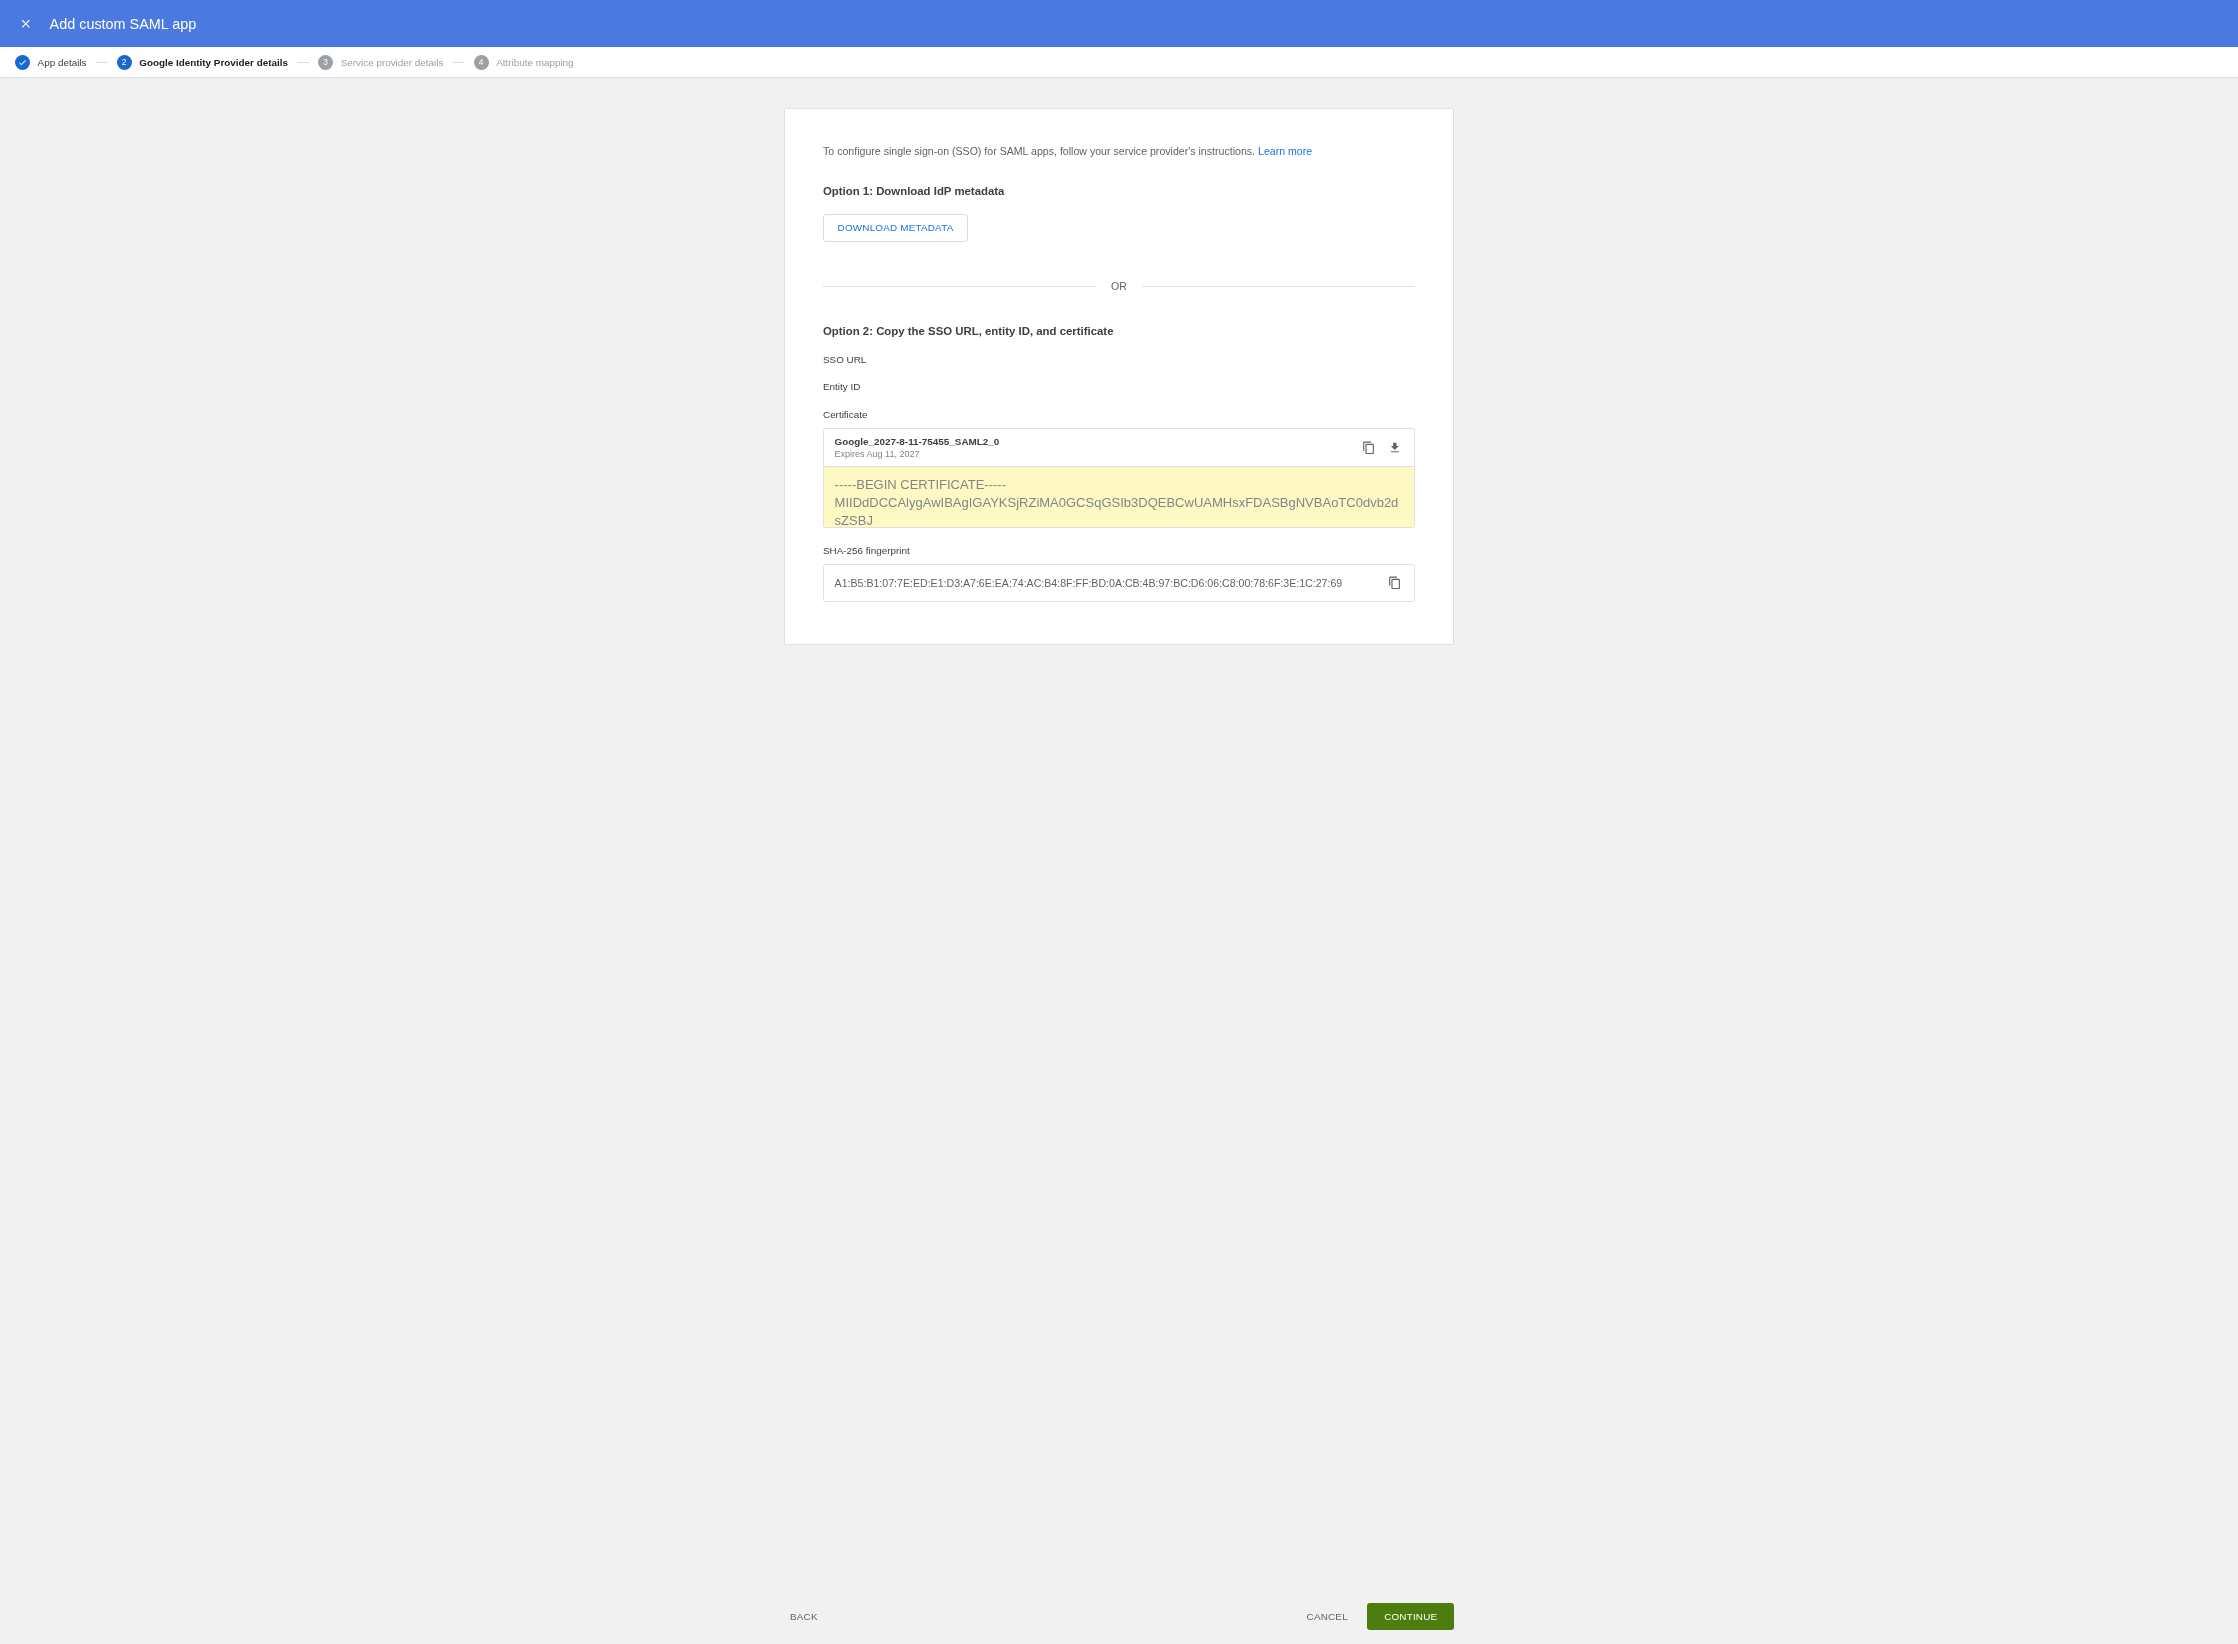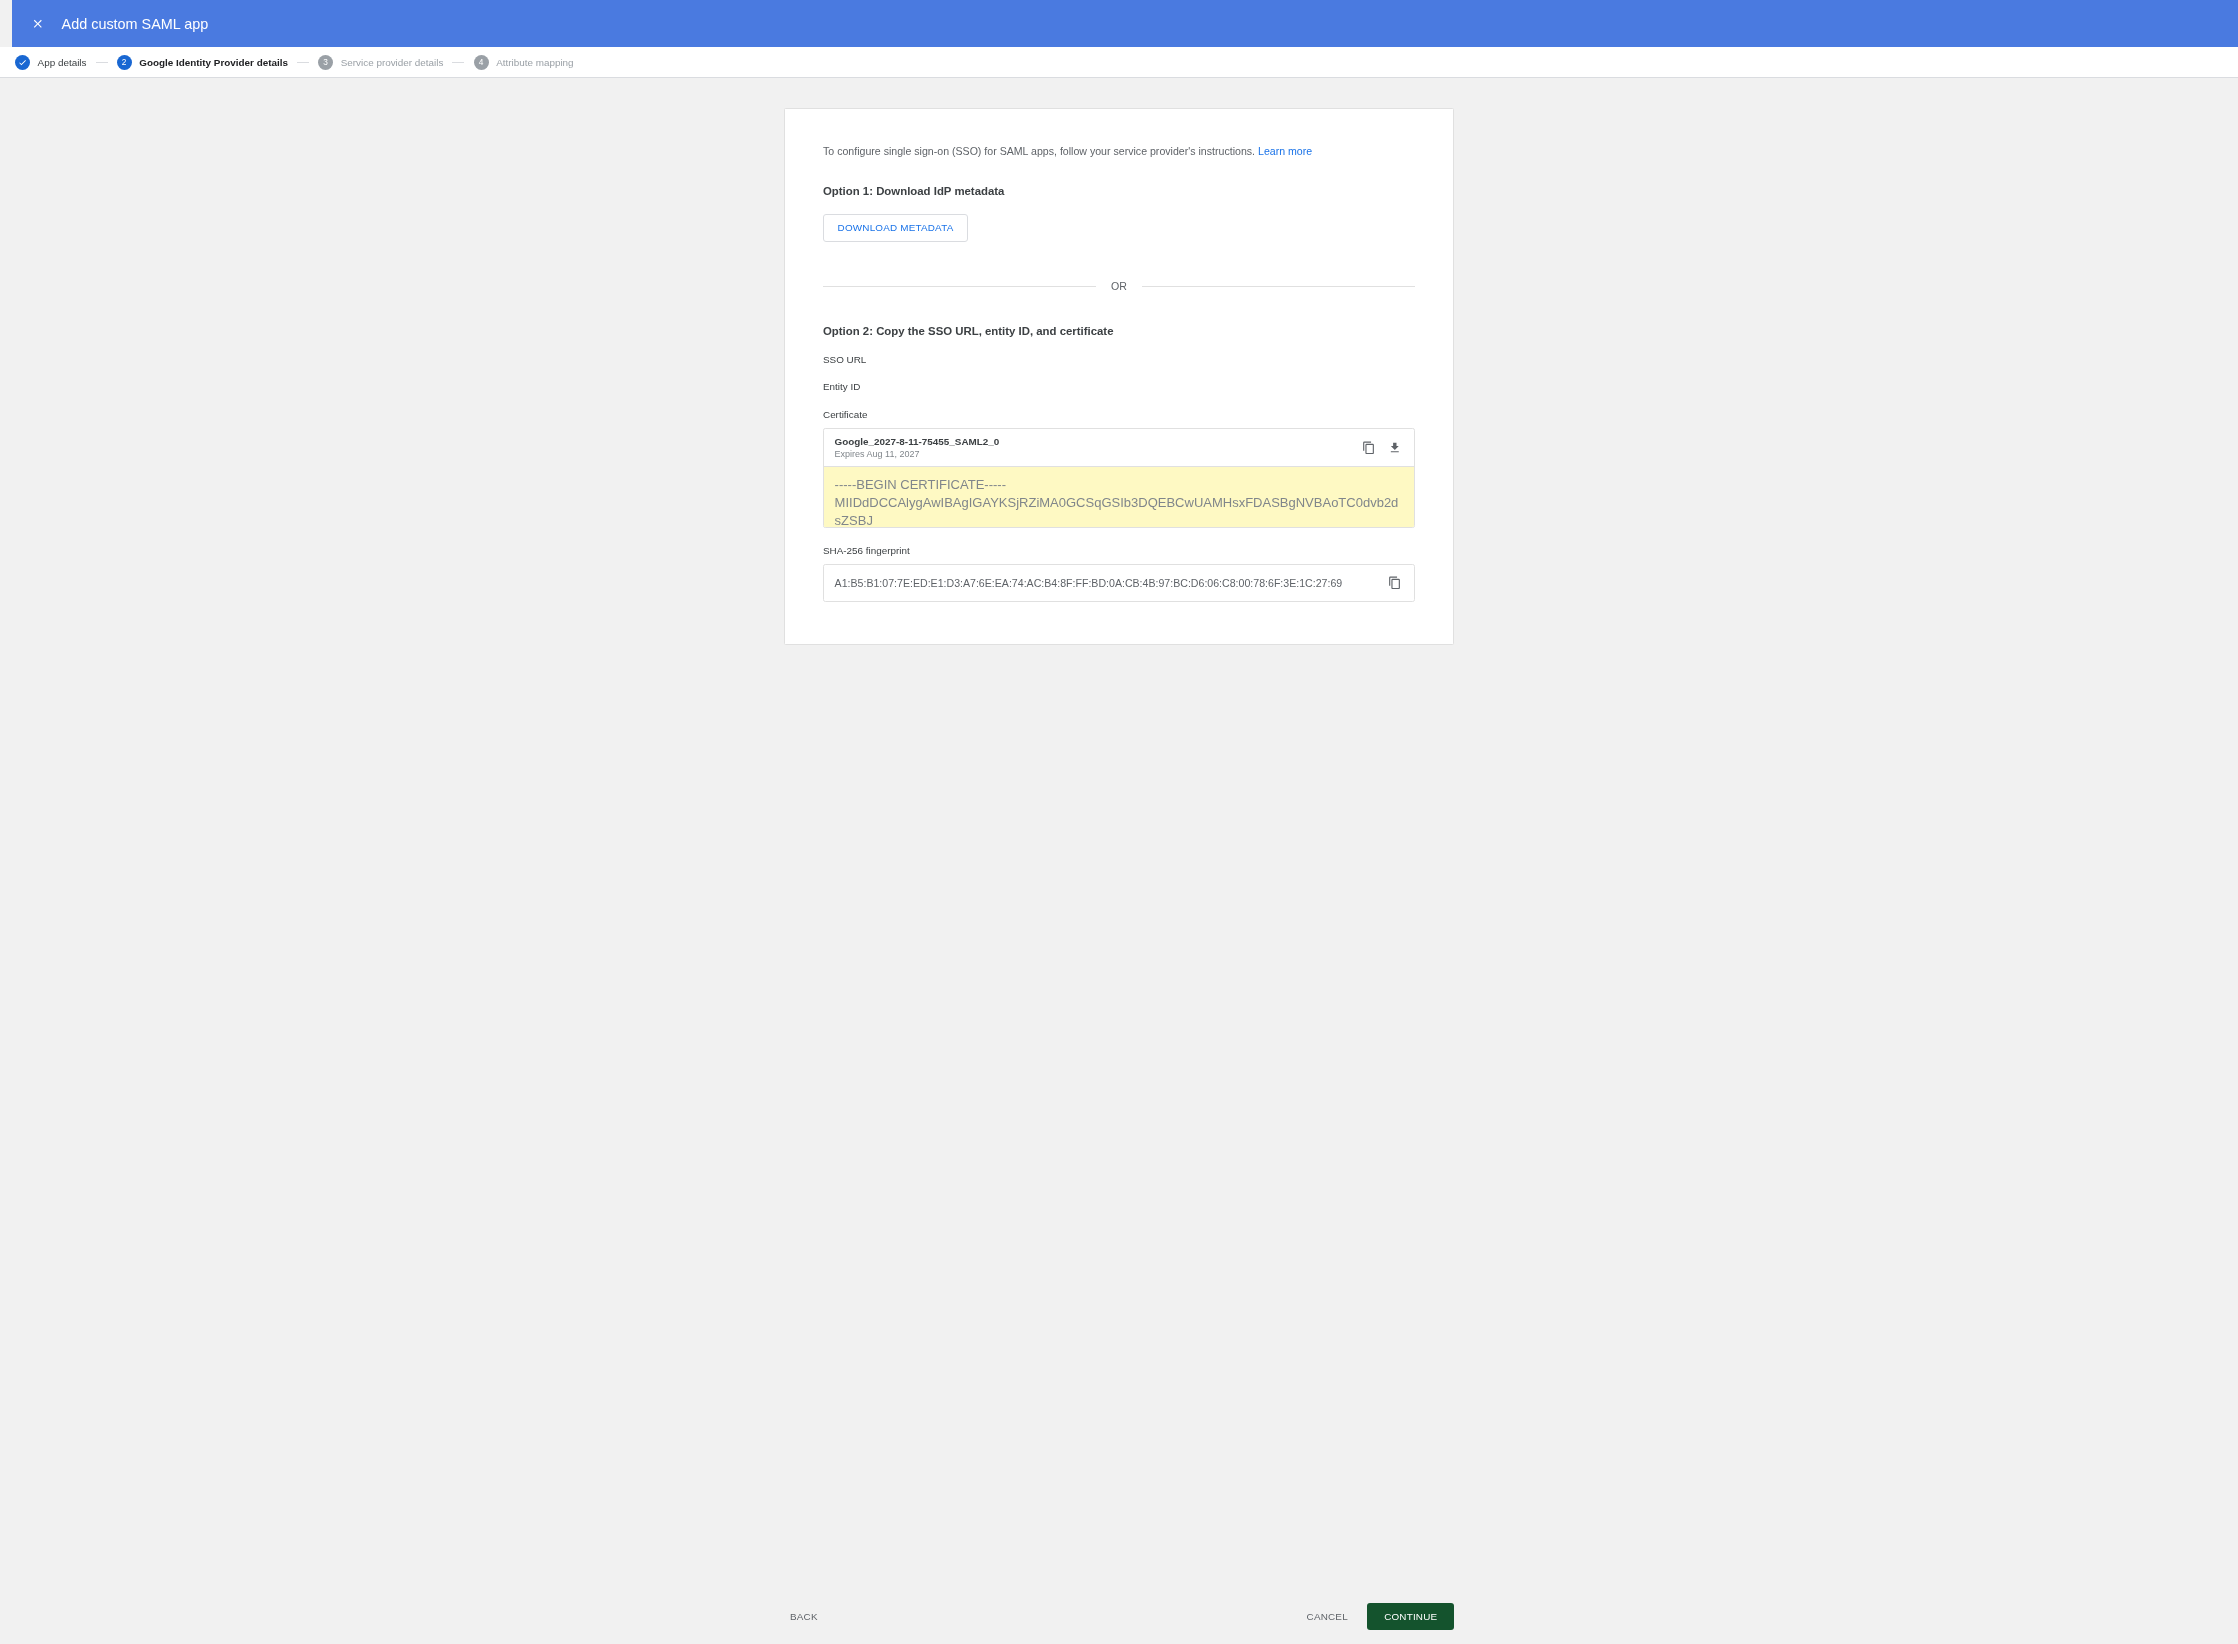--- a/index.html
+++ b/index.html
@@ -30,21 +30,21 @@
   
   .top-header { background: #4a7ae0; }
   .top-header { background: #4a7ae0; }
   .top-header { background: #4a7ae0; }
   .top-header { background: #4a78d9; }
   .top-header { background: #4a7ae0; }
   .top-header { background: #4778db; }
   .top-header { background: #4a7ae0; }
   .top-header { background: #4a7ae0; }
   .top-header { background: #4a7ae0; }
-  .top-header { background: #4a7ae0; margin-left: 12px; }
+  .top-header { background: #4a7ae0; }
   .top-header { background: #4a7ae0; }
   
   .top-header { background: #4a7ae0; }
 
   .close-btn {
     width: 21px; height: 21px;
     display: inline-flex; align-items: center; justify-content: center;
     cursor: pointer;
     margin-right: 13.6px;
   }
@@ -207,21 +207,21 @@
     font-weight: 500;
     letter-spacing: 0.2px;
     color: #5f6368;
     padding: 7.6px 6px;
     cursor: pointer;
     background: transparent;
     border: none;
   }
   .right-actions { display: flex; gap: 13.6px; align-items: center; }
   .primary-btn {
-    background: #14532d;
+    background: #4d7c0f;
     color: #fff;
     font-size: 9.9px;
     font-weight: 500;
     letter-spacing: 0.2px;
     border: none;
     border-radius: 3px;
     padding: 8.3px 16.7px;
     cursor: pointer;
   }
 

